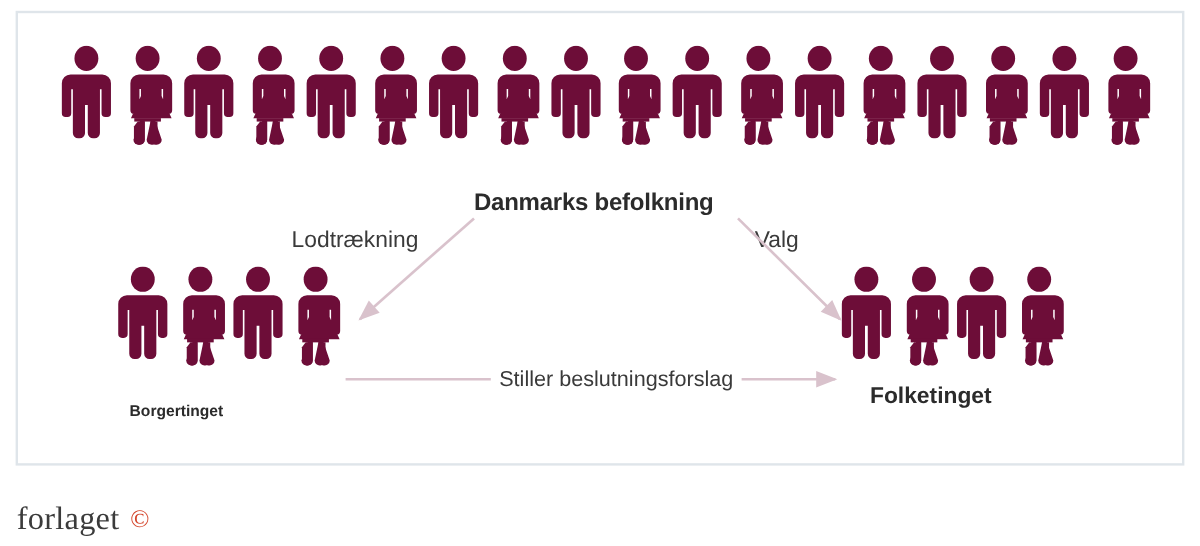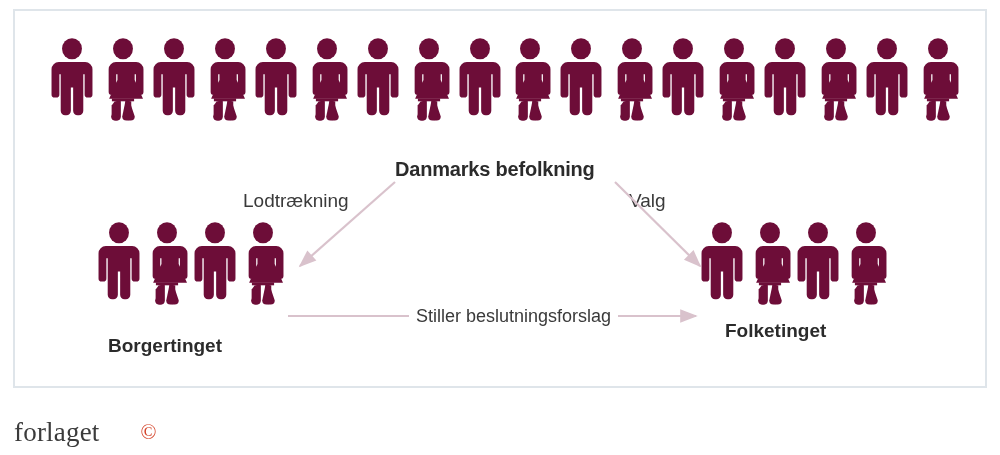--- a/index.html
+++ b/index.html
@@ -86,21 +86,21 @@
 
   #label-danmarks-befolkning {
     left: 395px;
     top: 158px;
     font-size: 20px;
     letter-spacing: -0.2px;
   }
   #label-borgertinget {
     left: 108px;
     top: 335px;
-    font-size: 19px;
+    font-size: 13px;
   }
   #label-folketinget {
     left: 725px;
     top: 320px;
     font-size: 19px;
   }
   #label-lodtraekning {
     left: 243px;
     top: 190px;
     font-size: 19px;
@@ -135,21 +135,20 @@
   .footer-logo {
     position: absolute;
     left: 14px;
     top: 417px;
     display: flex;
     align-items: center;
     font-family: "Liberation Serif", serif;
     font-size: 27px;
     color: #3b3b3b;
     letter-spacing: 0.2px;
-    gap: 32px;
   }
   .footer-logo .copy-mark {
     display: inline-block;
     margin: 0 6px;
     width: 22px;
     height: 22px;
     line-height: 21px;
     text-align: center;
     font-size: 21px;
     font-family: "Liberation Serif", serif;

